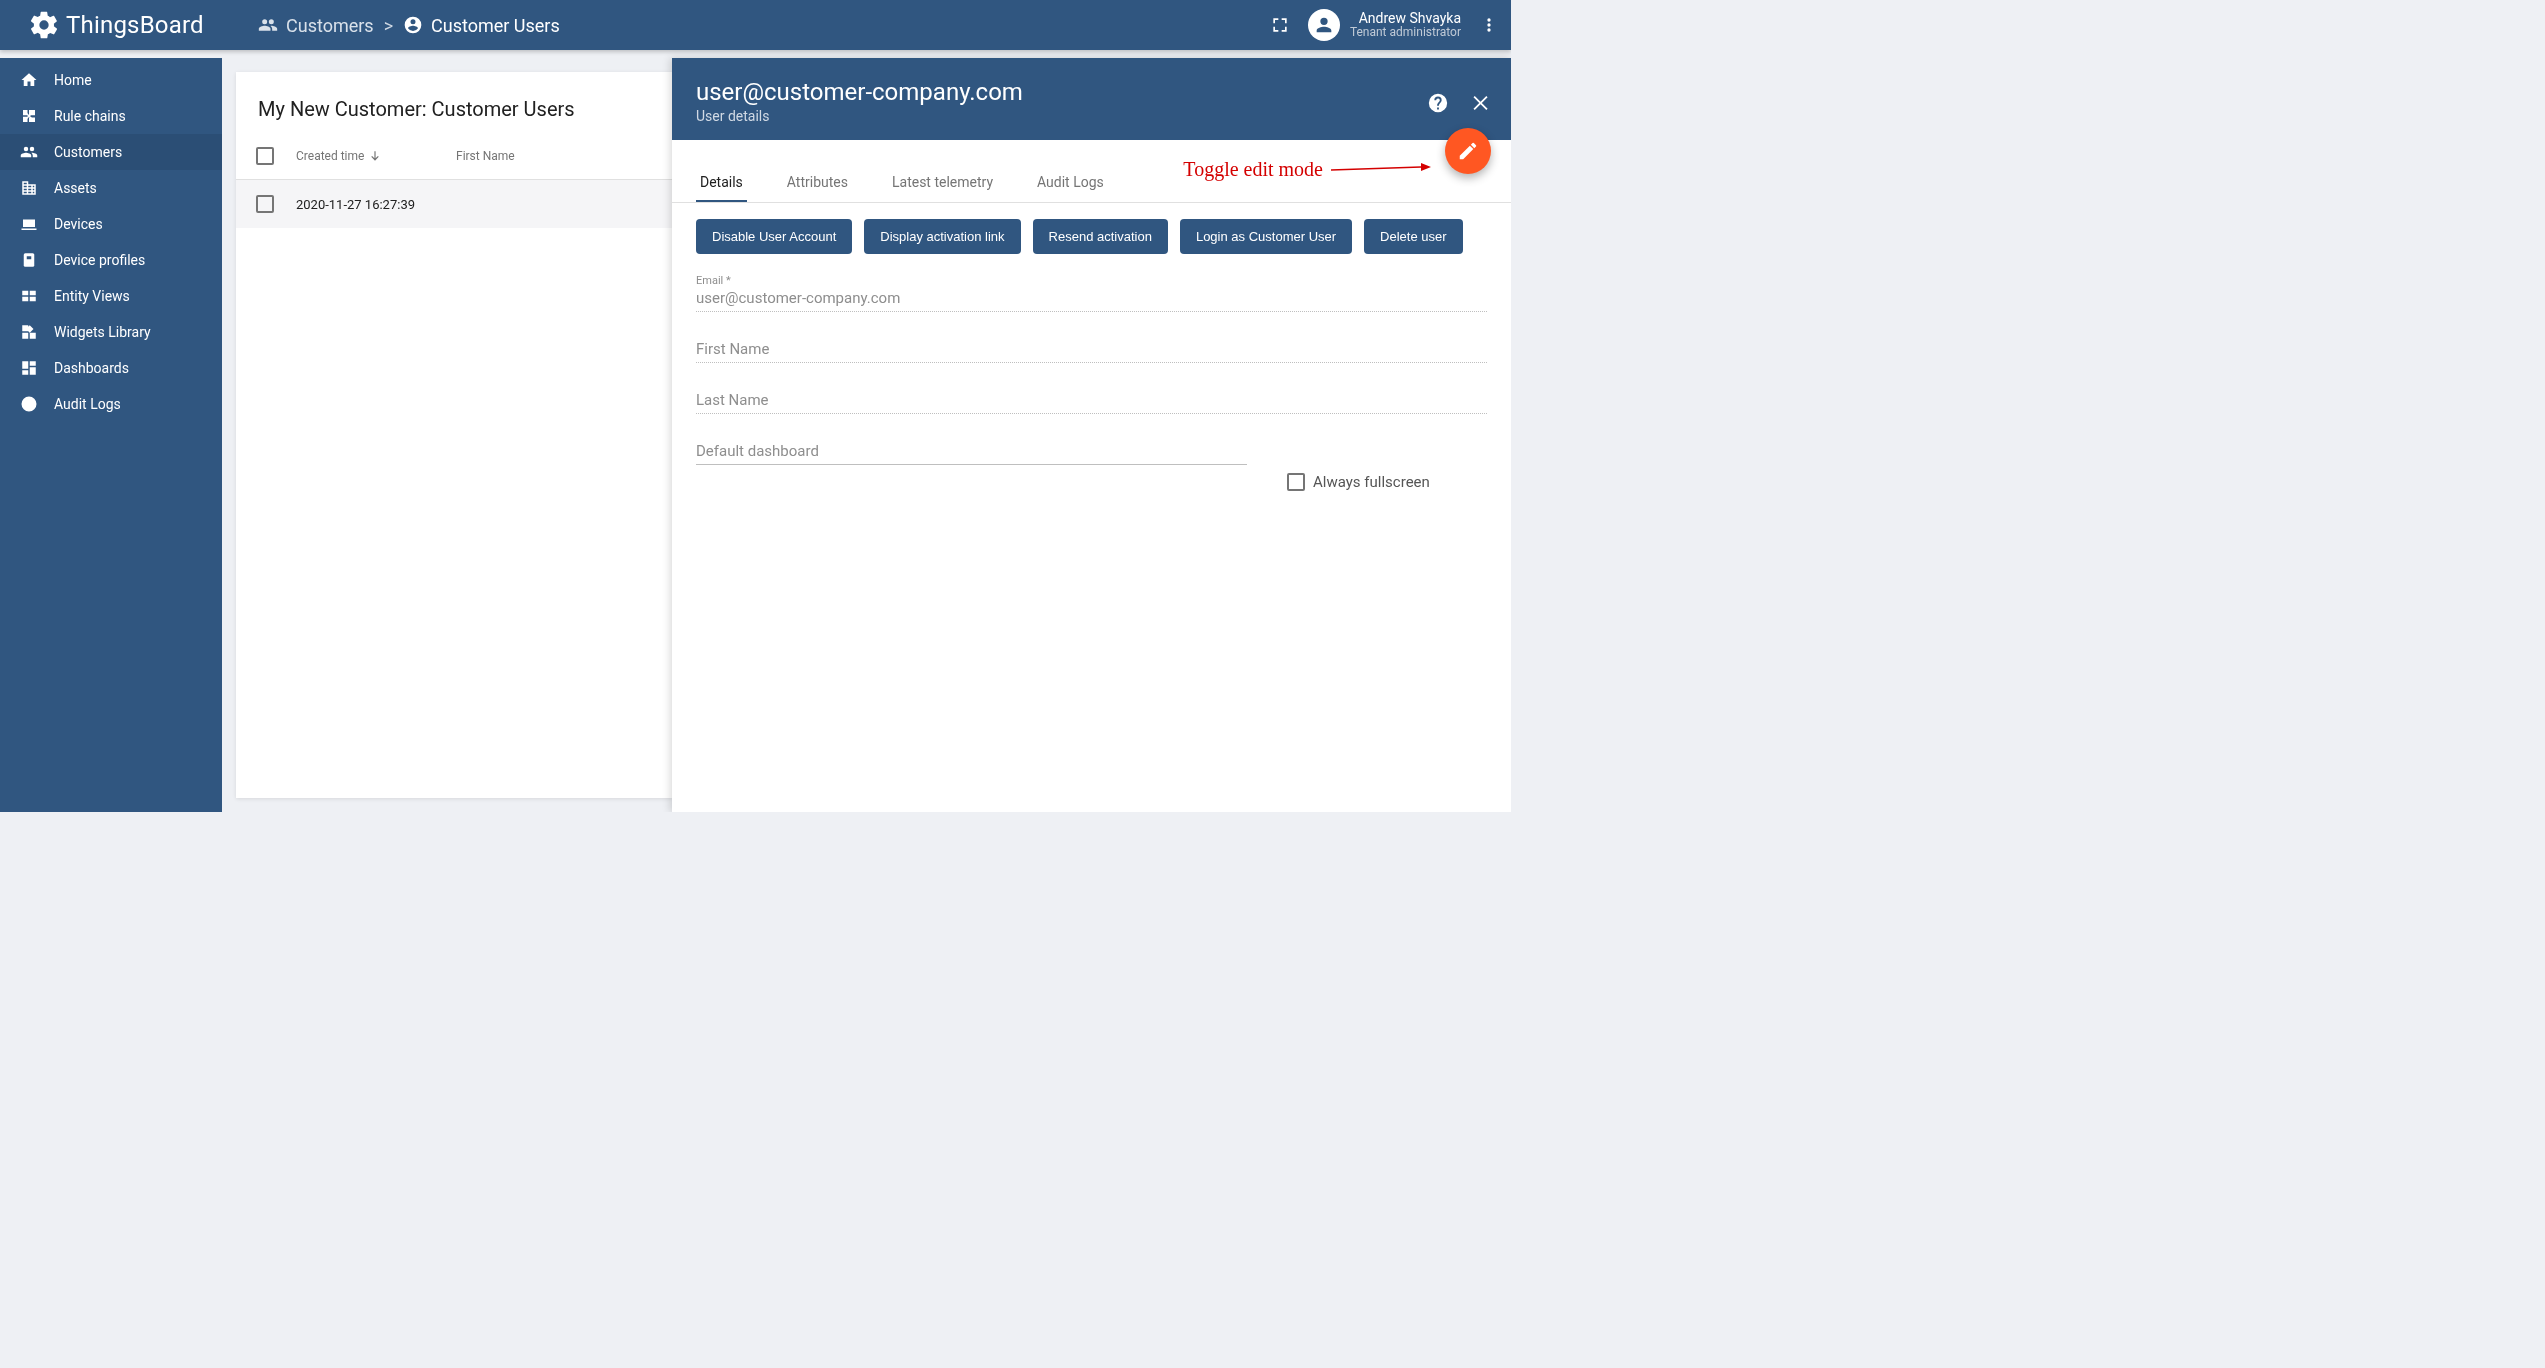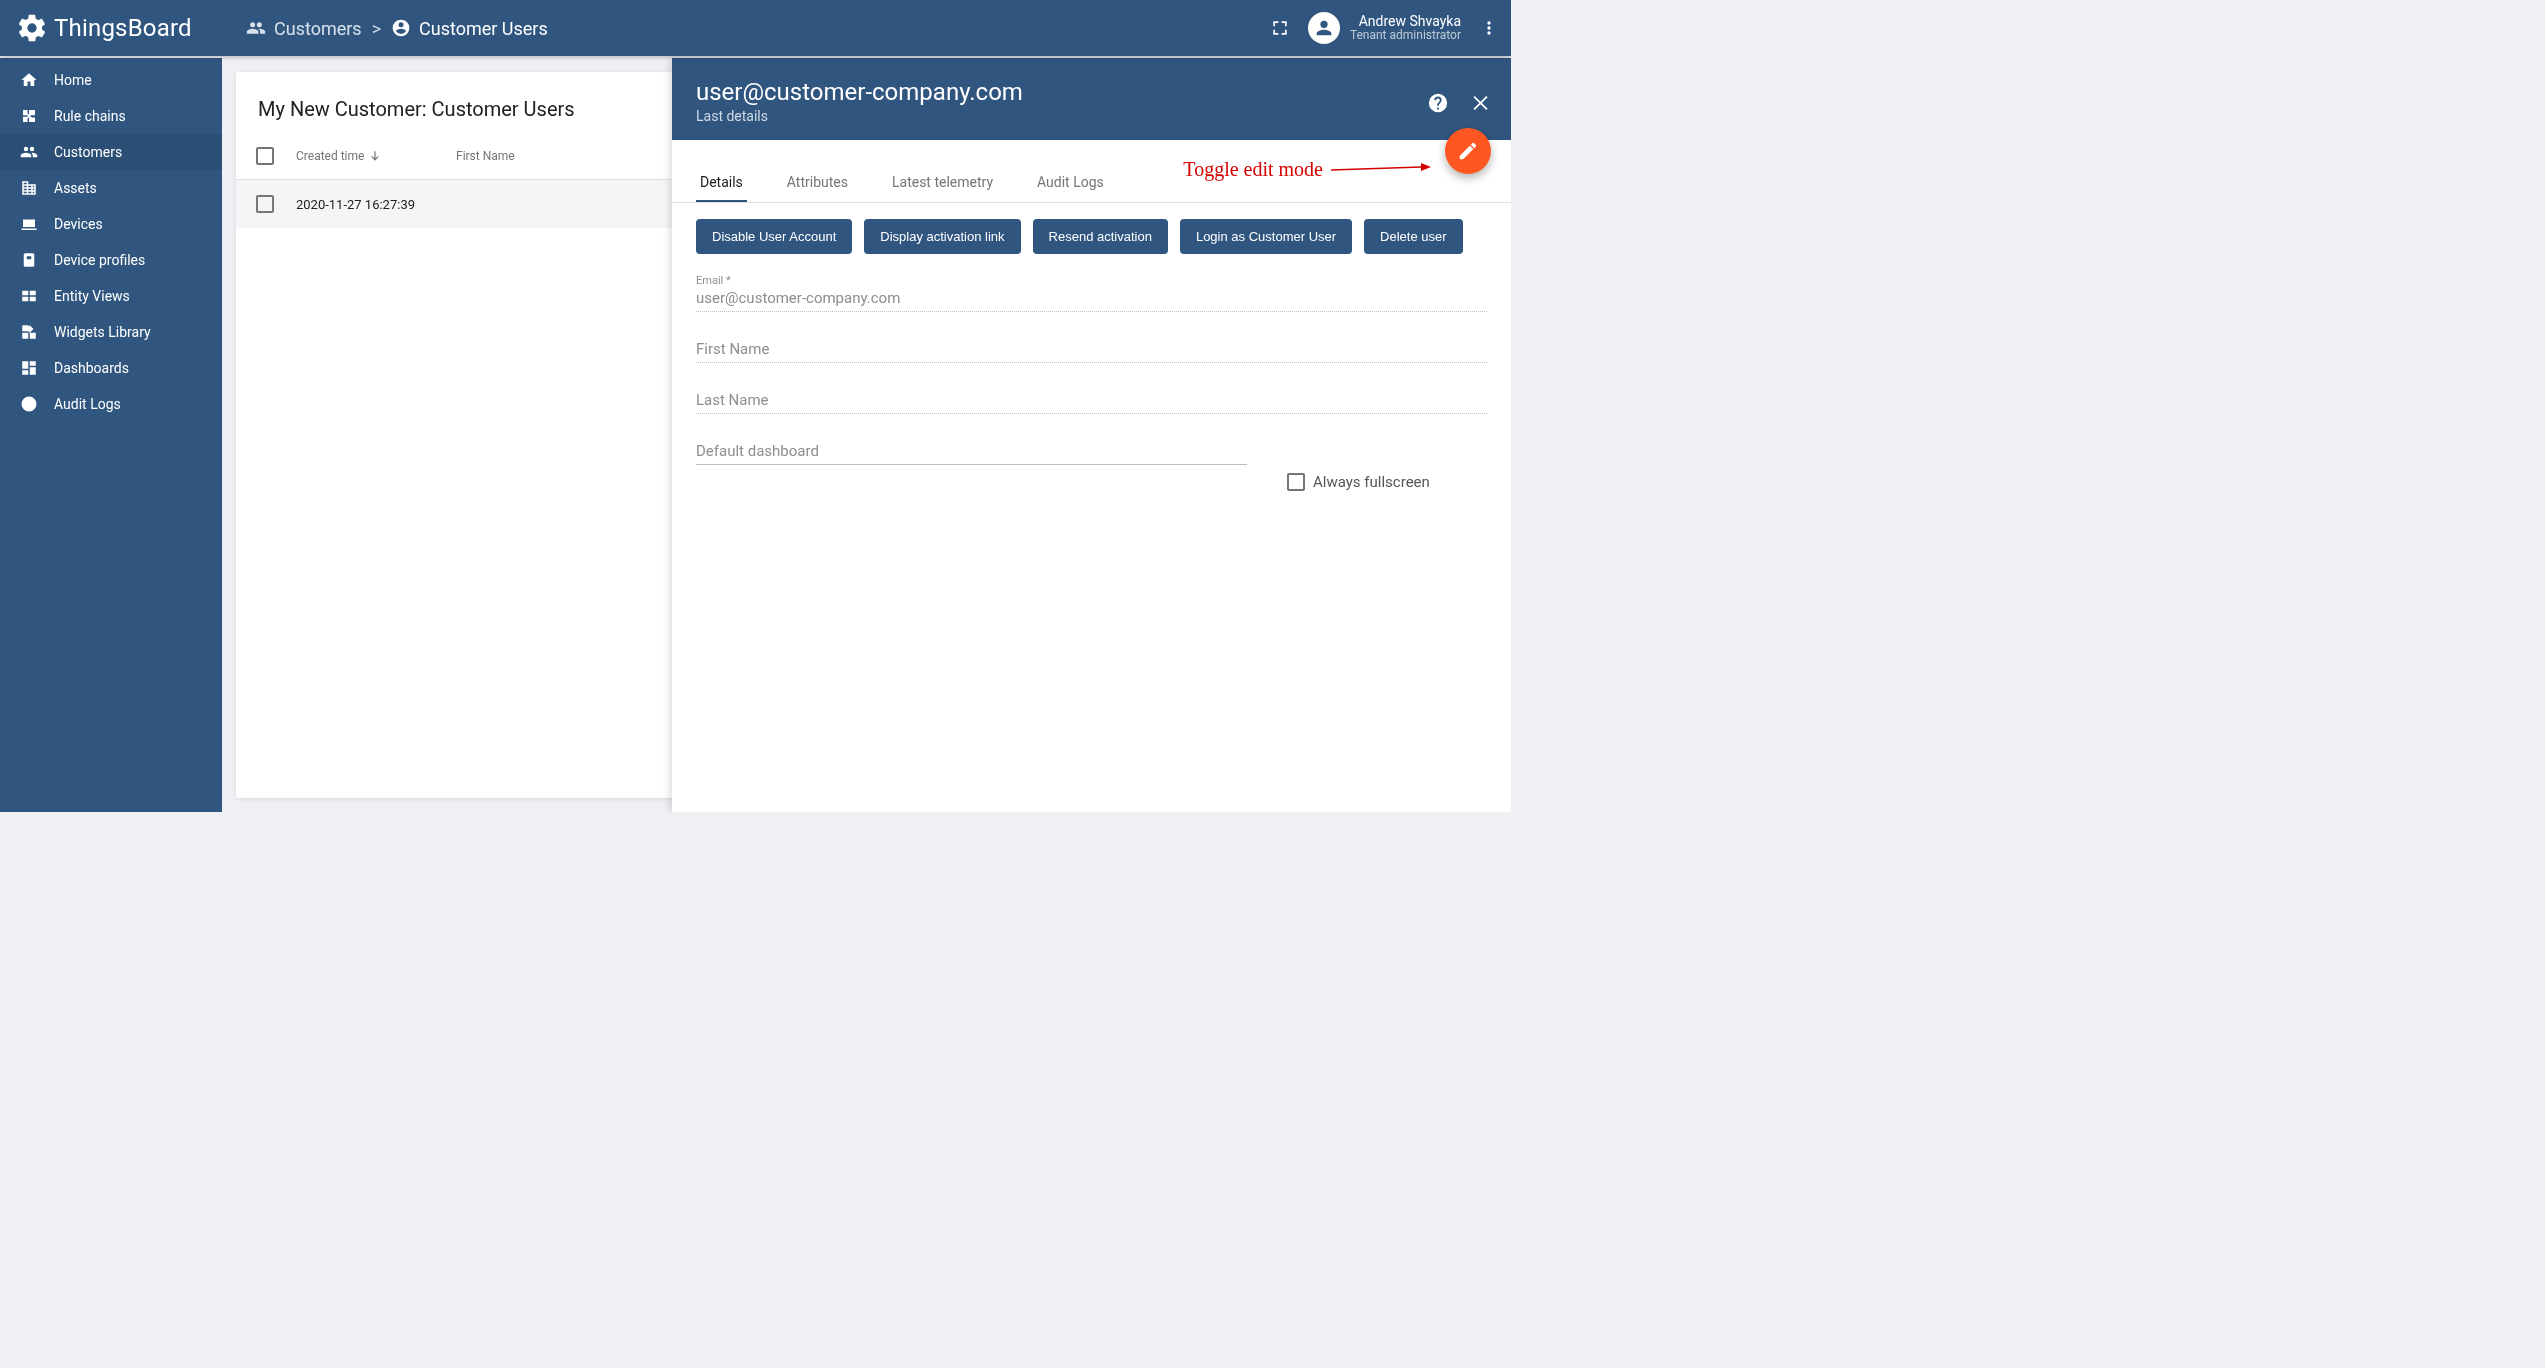--- a/index.html
+++ b/index.html
@@ -21,27 +21,28 @@
     height: 812px;
     overflow: hidden;
     position: relative;
     color: #212121;
   }
 
   
   .header {
     position: absolute;
     top: 0; left: 0; right: 0;
-    height: 56px;
+    height: 50px;
     background: var(--tb-blue);
     display: flex;
     align-items: center;
     color: var(--tb-text);
     box-shadow: 0 2px 4px rgba(0,0,0,.2);
     z-index: 10;
+    padding-left: 12px;
   }
   .logo-block {
     display: flex;
     align-items: center;
     width: 222px;
     padding-left: 16px;
   }
   .logo {
     width: 32px; height: 32px;
     display: flex; align-items: center; justify-content: center;
@@ -430,21 +431,21 @@
           <div class="col-created">2020-11-27 16:27:39</div>
           <div class="col-first"></div>
         </div>
       </div>
   </section>
 </main>
 
 <section class="details">
   <div class="details-header">
     <div class="details-title">user@customer-company.com</div>
-    <div class="details-sub">Last details</div>
+    <div class="details-sub">User details</div>
     <div class="details-hdr-icons">
       <span>
           <span class="svg-i" style="font-size:22px">
             <svg viewBox="0 0 24 24">
               <path d="M12 2a10 10 0 1 0 10 10A10 10 0 0 0 12 2Zm1 17h-2v-2h2Zm2.07-7.75-.9.92A3.4 3.4 0 0 0 13 15h-2v-.5a4 4 0 0 1 1.17-2.83l1.24-1.26A2 2 0 0 0 12 7a2 2 0 0 0-2 2H8a4 4 0 0 1 8 0 3.17 3.17 0 0 1-.93 2.25Z"></path>
             </svg>
           </span>
         </span>
       <span>
           <span class="svg-i" style="font-size:22px">

